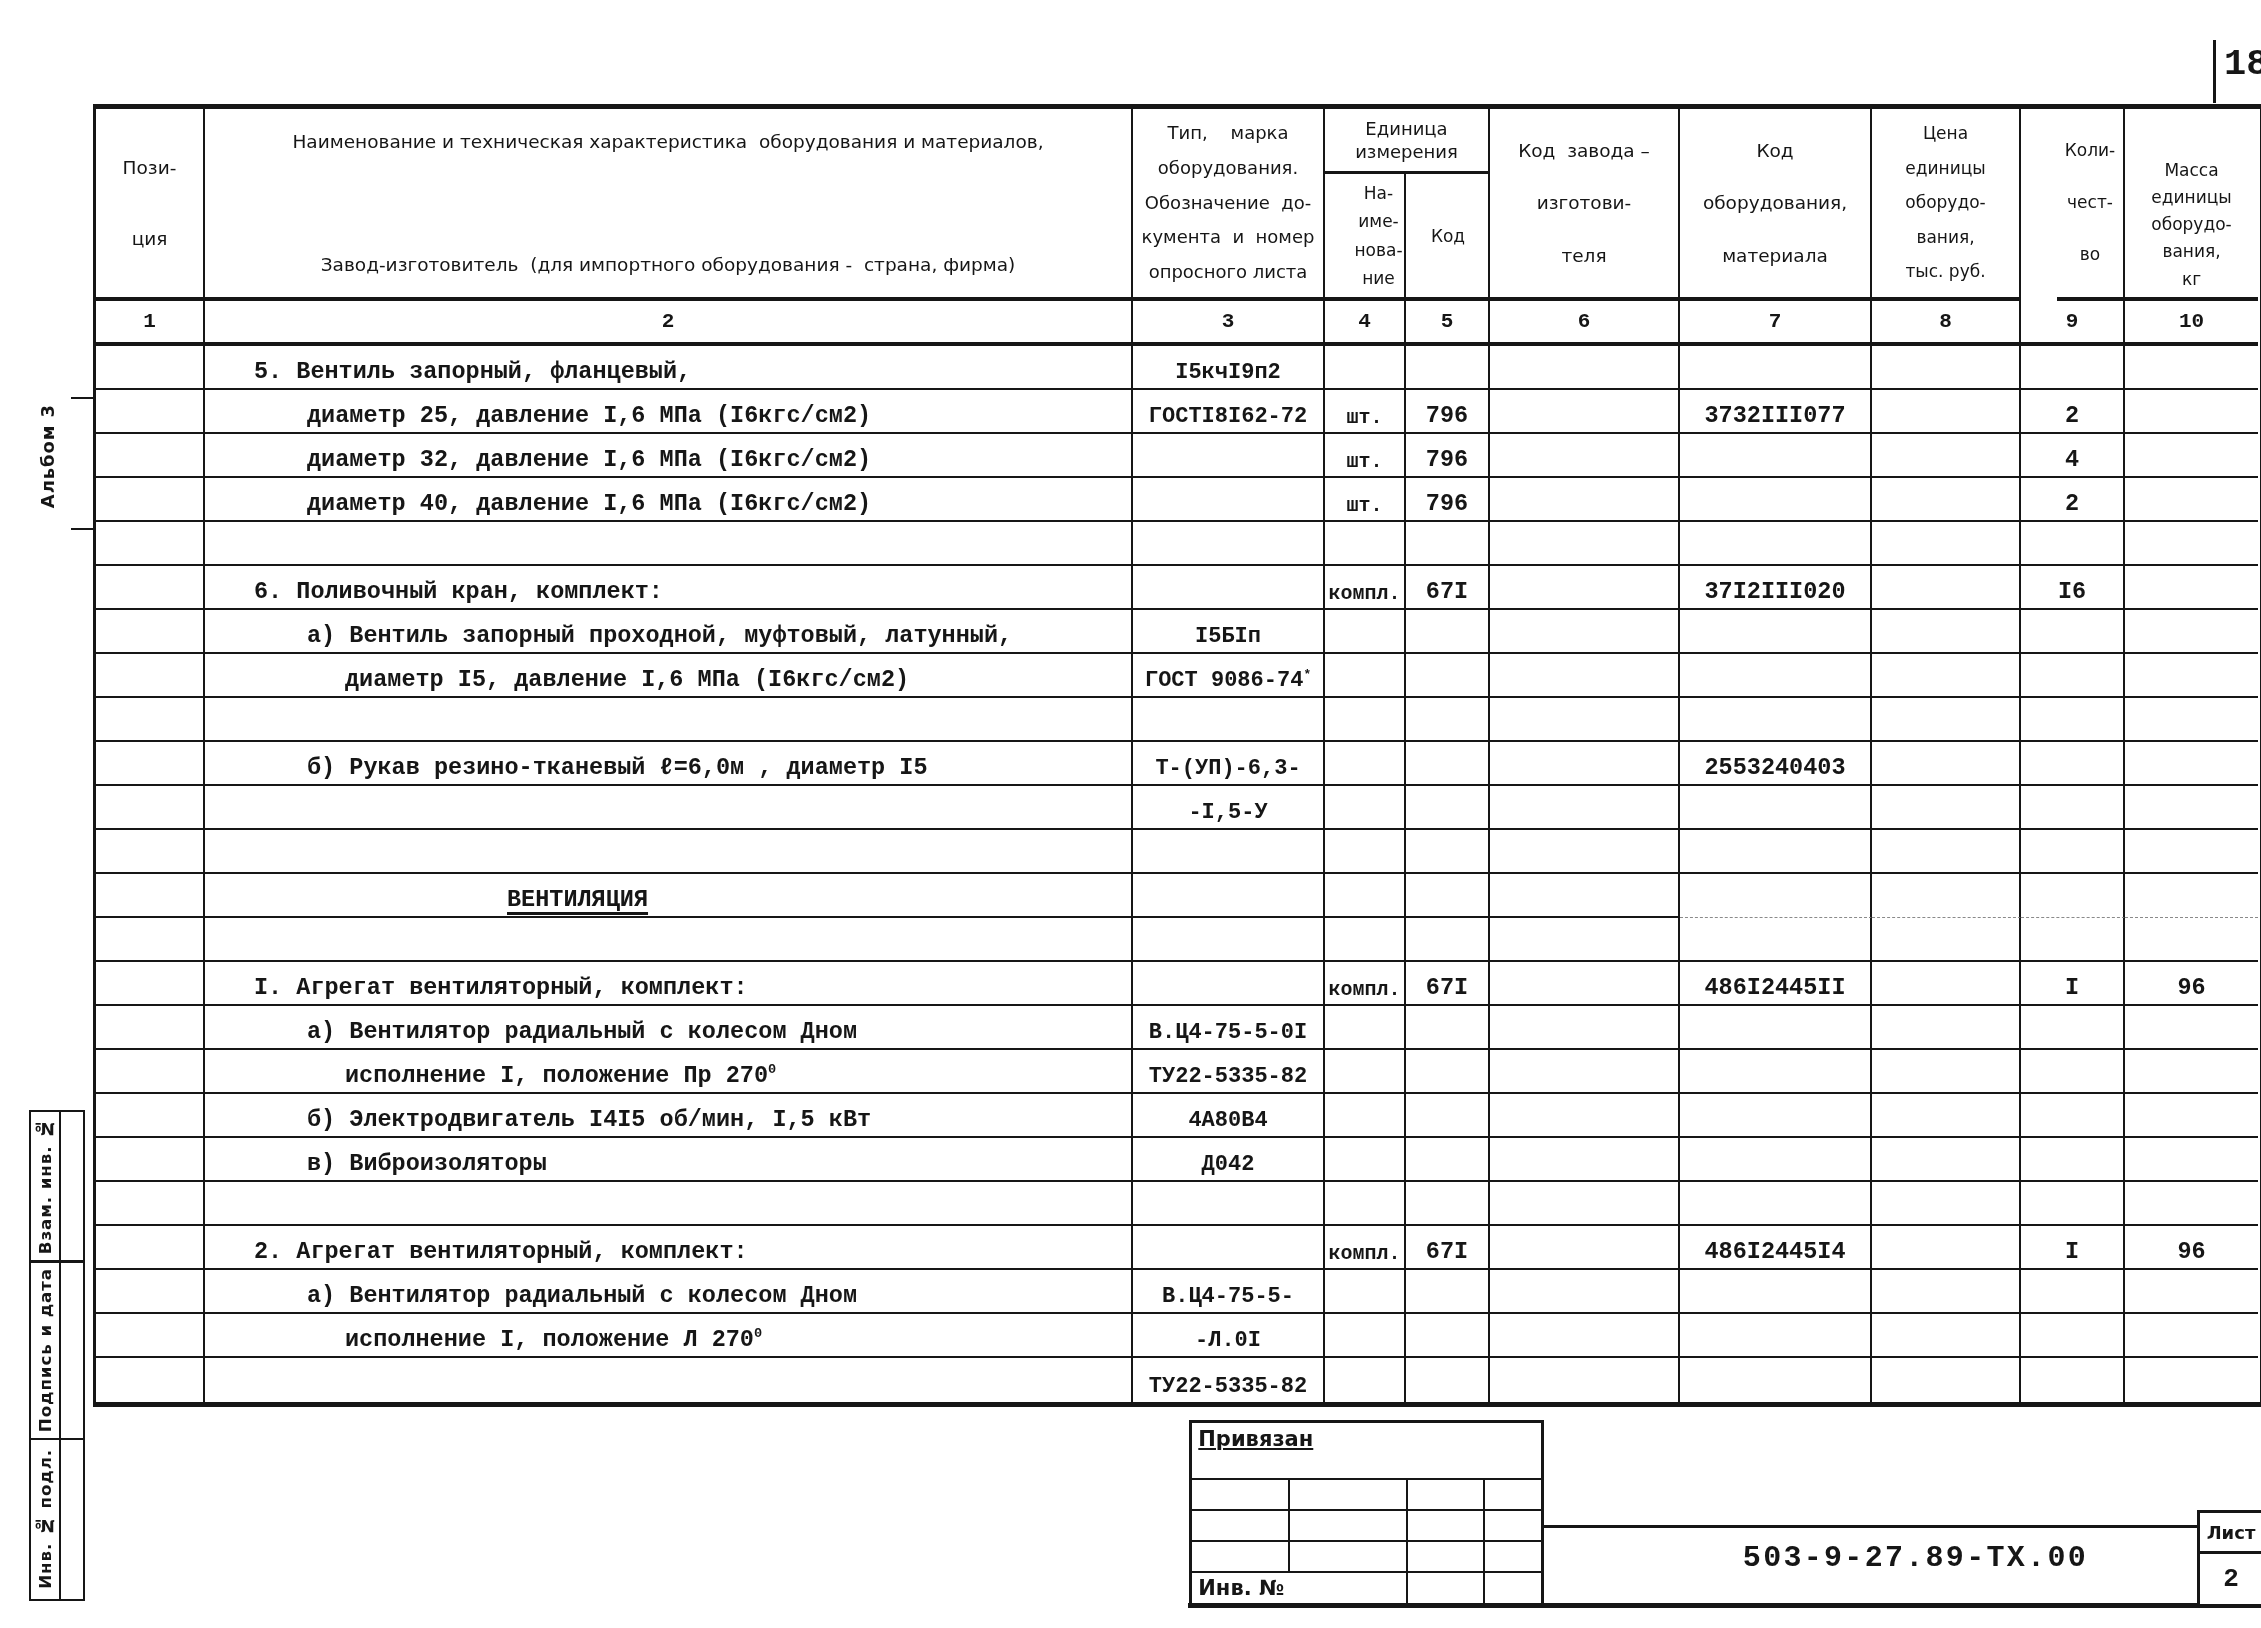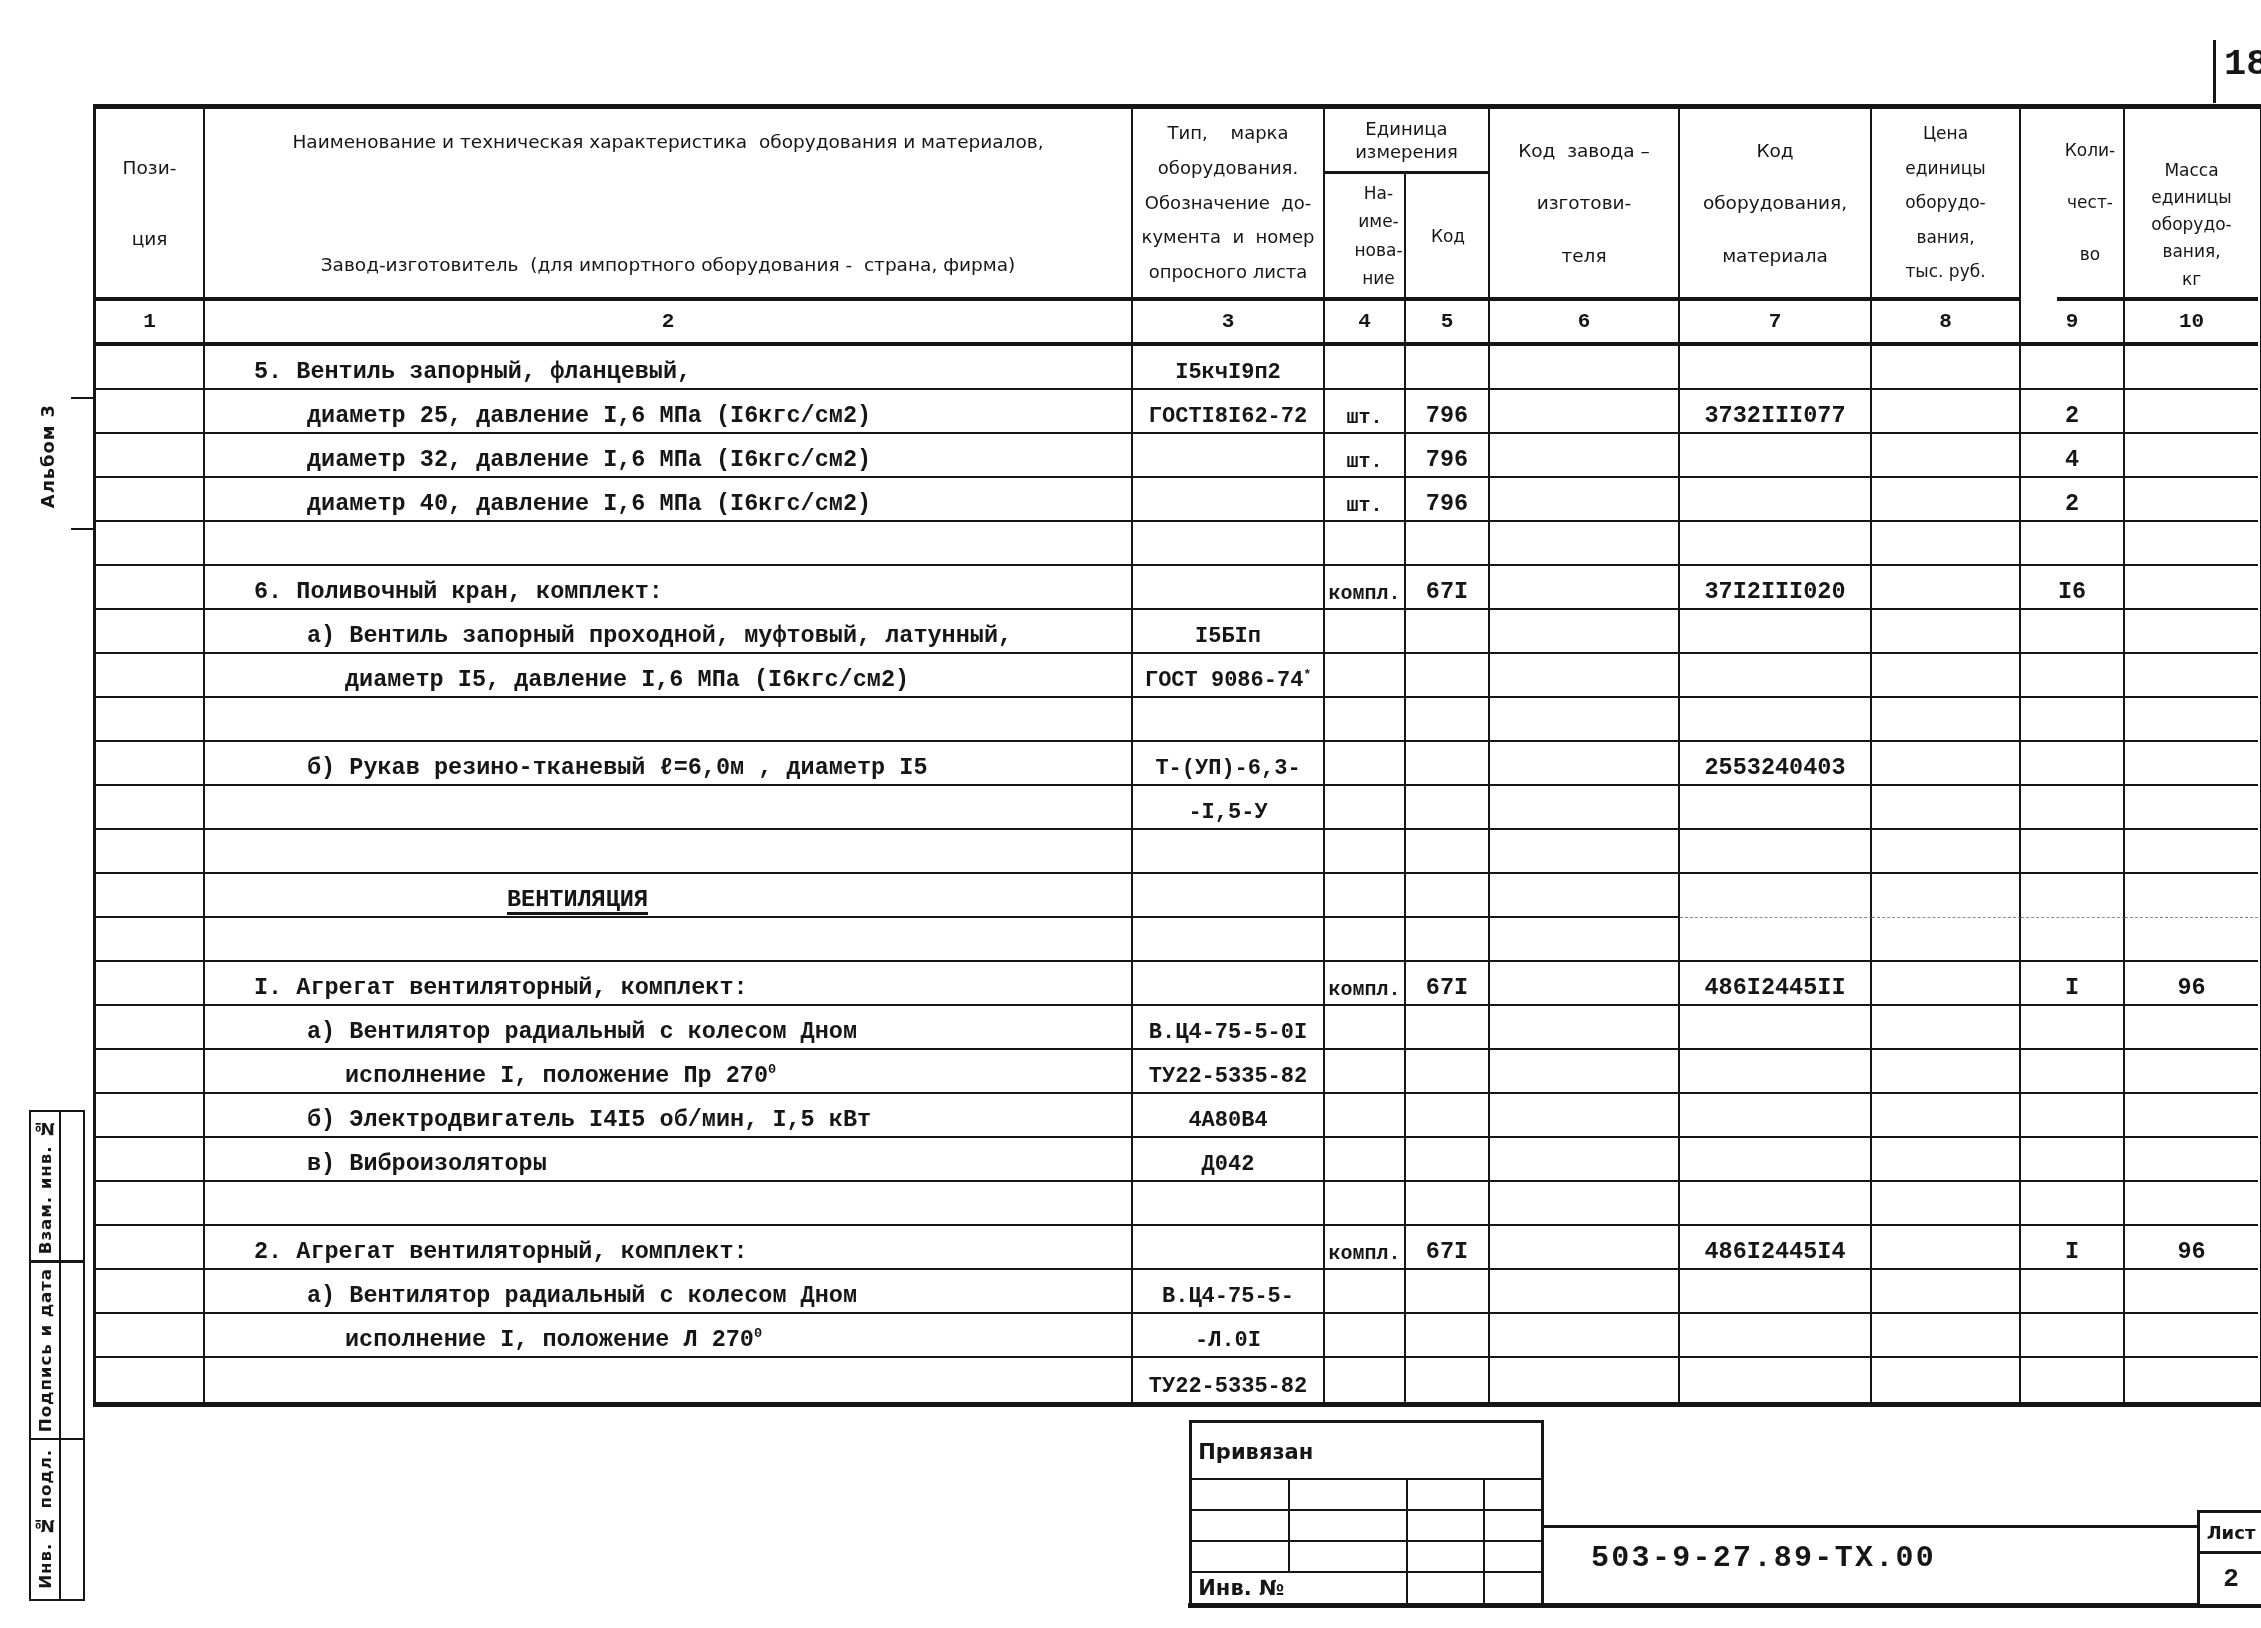--- a/index.html
+++ b/index.html
@@ -62,31 +62,31 @@
   .sbox + .sbox{margin-top:-2.7px;}
   .sbox .lab{border-right:2.7px solid var(--ink);display:flex;align-items:center;justify-content:center;}
   .sbox .lab .vtext{font-size:16.7px;}
   #sb1{height:153px;} #sb2{height:180px;} #sb3{height:163px;}
   .tick{background:var(--ink);height:2.3px;width:22px;}
   
   #pgline{left:2213px;top:40px;width:2.7px;height:63px;background:var(--ink);}
   #pgnum{left:2224px;top:43px;font-family:"Liberation Mono", monospace;font-size:37px;font-weight:700;}
   
   #stamp{left:1189px;top:1420px;width:355px;height:186px;border:3.6px solid var(--ink);box-sizing:border-box;display:flex;flex-direction:column;}
-  #stamp .srow1{height:51px;border-bottom:2.7px solid var(--ink);display:flex;align-items:center;padding:3.6px 0 0 6.3px;font-size:21px;font-weight:600;}
+  #stamp .srow1{height:51px;border-bottom:2.7px solid var(--ink);display:flex;align-items:flex-start;padding:3.6px 0 0 6.3px;font-size:21px;font-weight:600;text-decoration:underline;}
   .sgrow{height:29px;border-bottom:2.7px solid var(--ink);display:grid;grid-template-columns:28% 34% 22% 16%;}
   .sgrow div{border-right:2.7px solid var(--ink);}
   .sgrow div:last-child{border-right:none;}
   #stamp .srow5{flex:1;display:grid;grid-template-columns:62% 22% 16%;}
   #stamp .srow5 div{border-right:2.7px solid var(--ink);display:flex;align-items:center;padding-left:6.3px;font-size:21px;font-weight:600;}
   #stamp .srow5 div:last-child{border-right:none;}
   
   #titleline{left:1541px;top:1525px;width:657px;height:3.2px;background:var(--ink);}
   #bottomline{left:1188px;top:1603px;width:1082px;height:4.5px;background:var(--ink);}
-  #docnum{left:1591px;top:1541px;width:497px;text-align:left;
+  #docnum{left:1591px;top:1541px;width:497px;text-align:right;
           font-family:"Liberation Mono", monospace;font-size:30px;font-weight:700;letter-spacing:2.3px;}
   #listbox{left:2197px;top:1510px;width:68px;height:97px;border:3.2px solid var(--ink);box-sizing:border-box;display:flex;flex-direction:column;background:#fff;}
   #listbox .ll{height:38px;border-bottom:3.2px solid var(--ink);display:flex;align-items:center;justify-content:center;font-size:18px;font-weight:700;}
   #listbox .lv{flex:1;display:flex;align-items:center;justify-content:center;font-family:"Liberation Mono", monospace;font-size:26px;font-weight:700;}
 </style>
 </head>
 <body>
 
 <div class="abs" id="pgline"></div>
 <div class="abs" id="pgnum">18</div>

